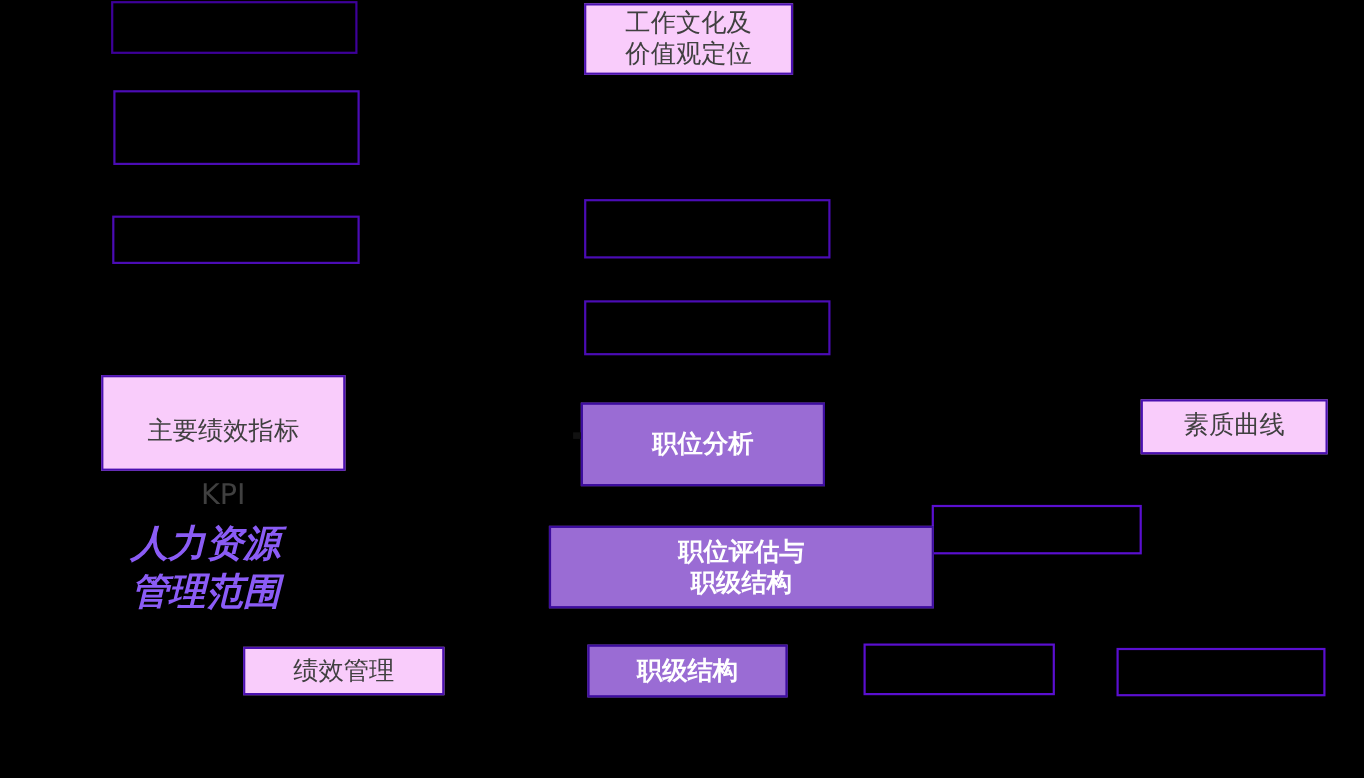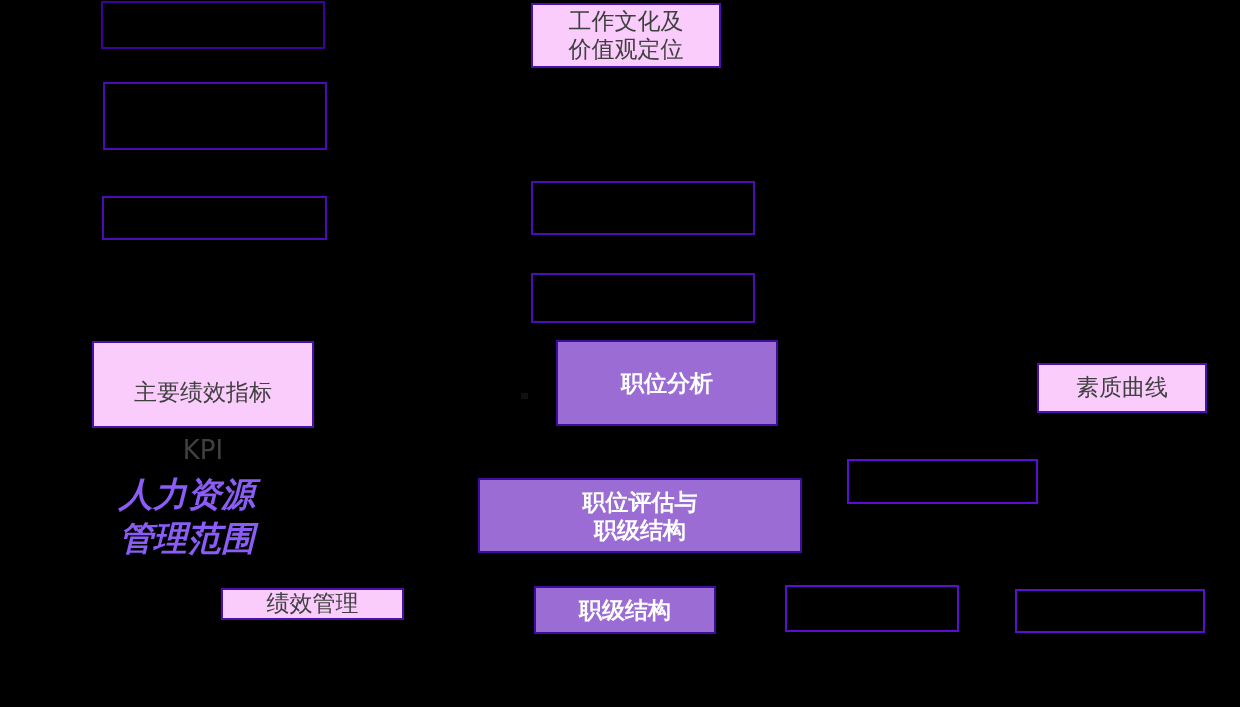--- a/index.html
+++ b/index.html
@@ -110,39 +110,39 @@
 
   <div class="node outline v2" style="left:531px; top:273px; width:224px; height:50px;">
     <span></span>
   </div>
 
   <div class="node pink kpi-box" style="left:92px; top:341px; width:222px; height:87px;">
     <span class="kpi-line1">主要绩效指标</span>
     <span class="kpi-line2">KPI</span>
   </div>
 
-  <div class="node purple" style="left:528px; top:340px; width:222px; height:86px;margin-left:28px;">
+  <div class="node purple" style="left:528px; top:366px; width:222px; height:76px;">
     <span>职位分析</span>
   </div>
   <div class="marker" style="left:521px; top:393px;"></div>
 
   <div class="node pink" style="left:1037px; top:363px; width:170px; height:50px;">
     <span>素质曲线</span>
   </div>
 
   <div class="node outline v3" style="left:847px; top:459px; width:191px; height:45px;">
     <span></span>
   </div>
 
-  <div class="node purple" style="left:478px; top:478px; width:324px; height:75px;">
+  <div class="node purple" style="left:499px; top:478px; width:350px; height:75px;">
     <span>职位评估与
 职级结构</span>
   </div>
 
-  <div class="node pink" style="left:221px; top:588px; width:183px; height:32px;font-family:Liberation Serif, serif;">
+  <div class="node pink" style="left:221px; top:588px; width:183px; height:44px;font-family:Liberation Serif, serif;">
     <span>绩效管理</span>
   </div>
 
   <div class="node purple" style="left:534px; top:586px; width:182px; height:48px;">
     <span>职级结构</span>
   </div>
 
   <div class="node outline v3" style="left:785px; top:585px; width:174px; height:47px;">
     <span></span>
   </div>

